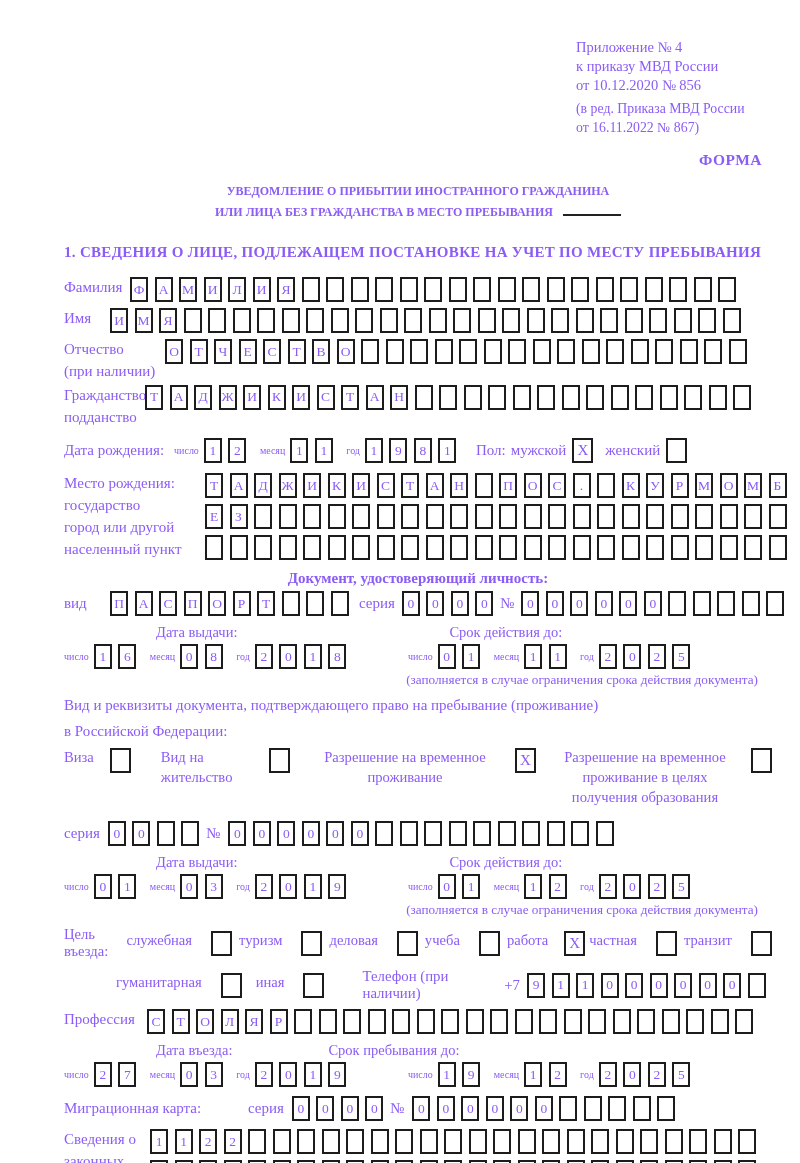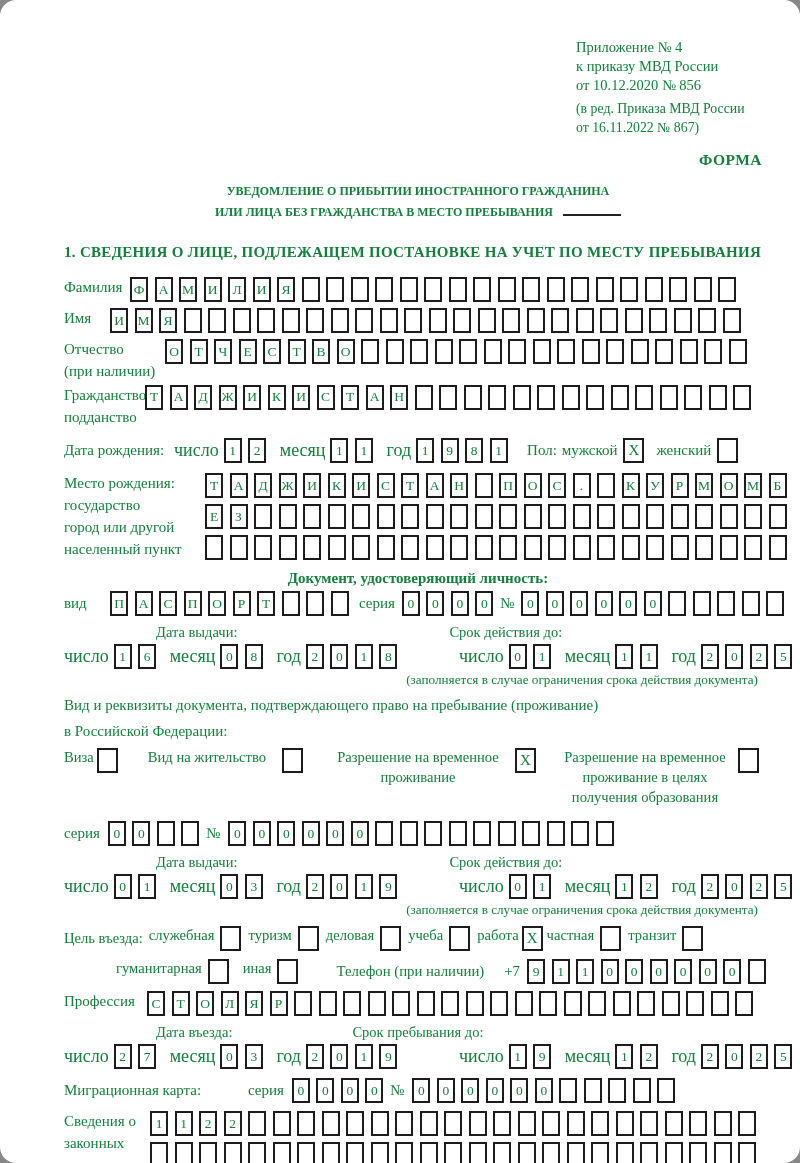--- a/index.html
+++ b/index.html
@@ -1,20 +1,20 @@
 <!DOCTYPE html>
 <html><head>
 <meta charset="utf-8">
 <style>
   html,body{margin:0;padding:0;background:#888;}
   .page{
-    width:800px;height:1163px;background:#ffffff;color:#15803d;
+    width:800px;height:1163px;background:#ffffff;color:#8b5cf6;
     font-family:"Liberation Serif","DejaVu Serif",serif;
     box-sizing:border-box;padding:38px 28px 14px 64px;
-    position:relative;overflow:hidden;margin:0 auto;border-radius:16px;
+    position:relative;overflow:hidden;margin:0 auto;
   }
   .hdr-right{margin-left:auto;width:196px;font-size:14.5px;line-height:1.32;}
   .hdr-right .rev{margin-top:5px;font-size:13.8px;}
   .forma{text-align:right;font-weight:bold;font-size:15.5px;margin-top:14px;padding-right:10px;letter-spacing:.5px;}
   .title{text-align:center;font-weight:bold;font-size:12px;line-height:1.4;margin-top:14px;}
   .title-underline{display:inline-block;width:58px;border-bottom:2.5px solid #222;height:14px;margin-left:10px;}
   .sec{font-weight:bold;font-size:15px;margin-top:24px;letter-spacing:.3px;}
 
   .frow{display:flex;align-items:flex-start;margin-top:6px;}
   .lbl{font-size:15px;line-height:1.45;flex-shrink:0;}
@@ -24,27 +24,27 @@
     width:18px;height:25px;border:2px solid #1c1c1c;margin-right:6.5px;
     display:flex;align-items:center;justify-content:center;
     font-size:13.5px;flex-shrink:0;box-sizing:border-box;background:#fff;
   }
   .cb{
     width:21px;height:25px;border:2px solid #1c1c1c;display:inline-flex;
     align-items:center;justify-content:center;font-size:15px;flex-shrink:0;
     box-sizing:border-box;margin-left:6px;background:#fff;
   }
   .dg{display:flex;align-items:center;}
-  .dg .dlabel{margin-right:5px;font-size:18px;}
+  .dg .dlabel{margin-right:5px;font-size:10px;}
   .dg .cells{margin-right:7px;}
   .center-bold{text-align:center;font-weight:bold;font-size:15px;margin-top:10px;}
   .dhdr{display:flex;font-size:14.5px;margin-top:8px;}
   .note{font-size:13.2px;margin-top:3px;margin-left:auto;margin-right:14px;width:max-content;}
   .plain{font-size:15px;margin-top:9px;}
-  .opt{display:flex;align-items:flex-start;font-size:14.6px;}
+  .opt{display:flex;align-items:flex-start;font-size:14.6px;gap:13px;}
   .opt .txt{line-height:1.35;}
   .opt .txt.ctr{text-align:center;}
   .smallgap{margin-left:4px;}
   .stack{display:flex;flex-direction:column;}
   .rowgap{margin-bottom:6px;}
 </style>
 </head>
 <body>
 
 <div class="page">
@@ -585,21 +585,21 @@
         <span class="cell"></span>
         <span class="cell"></span>
         <span class="cell"></span>
         <span class="cell"></span>
         <span class="cell"></span>
       </span>
   </div>
 
   <div class="dhdr">
     <span style="margin-left:92px;">Дата въезда:</span>
-    <span style="margin-left:120px;">Срок пребывания до:</span>
+    <span style="margin-left:96px;">Срок пребывания до:</span>
   </div>
 
   <div class="frow" style="margin-top:3px;align-items:center;">
     <span class="dg">
       <span class="dlabel">число</span>
       <span class="cells">
           <span class="cell">2</span>
           <span class="cell">7</span>
         </span>
       <span class="dlabel">месяц</span>

